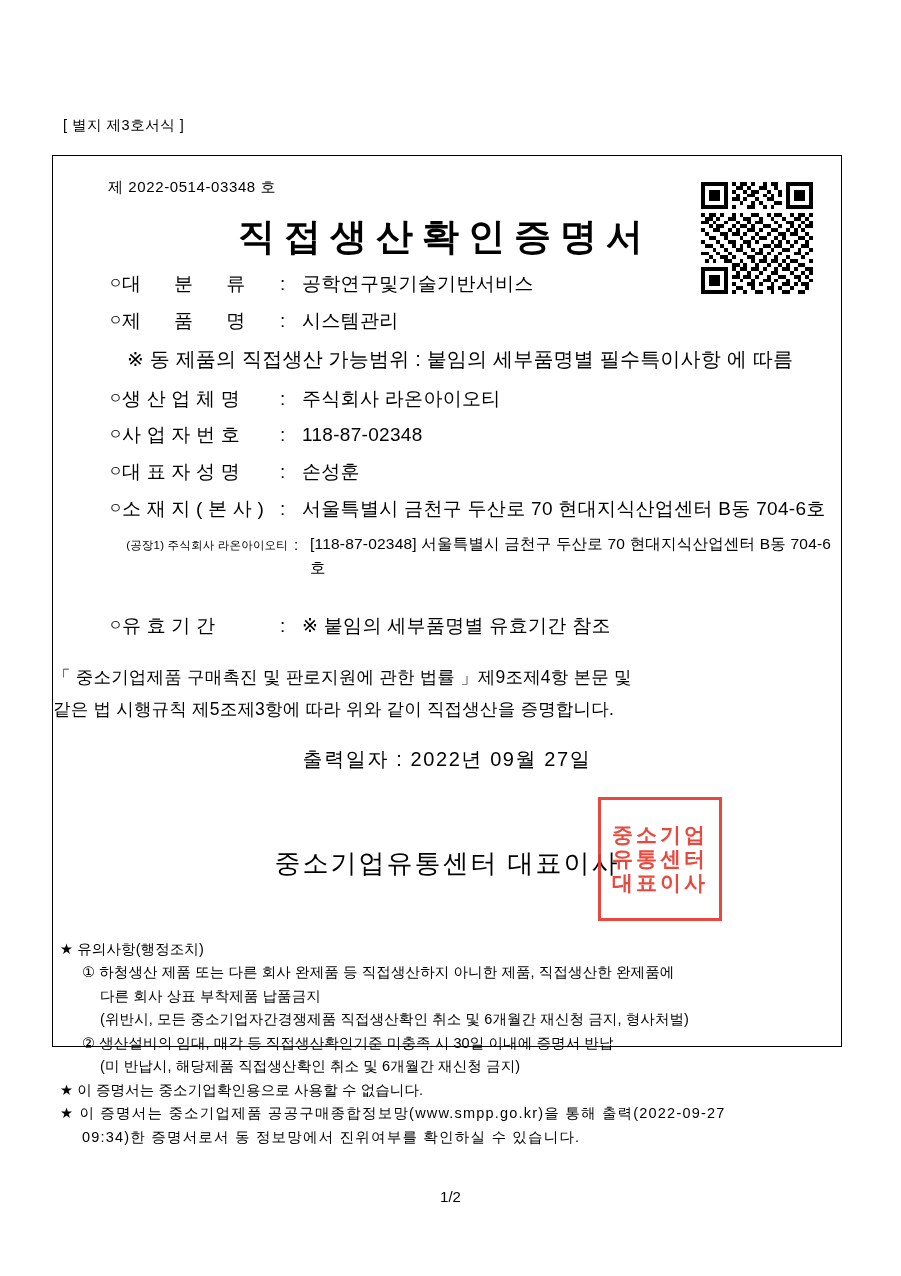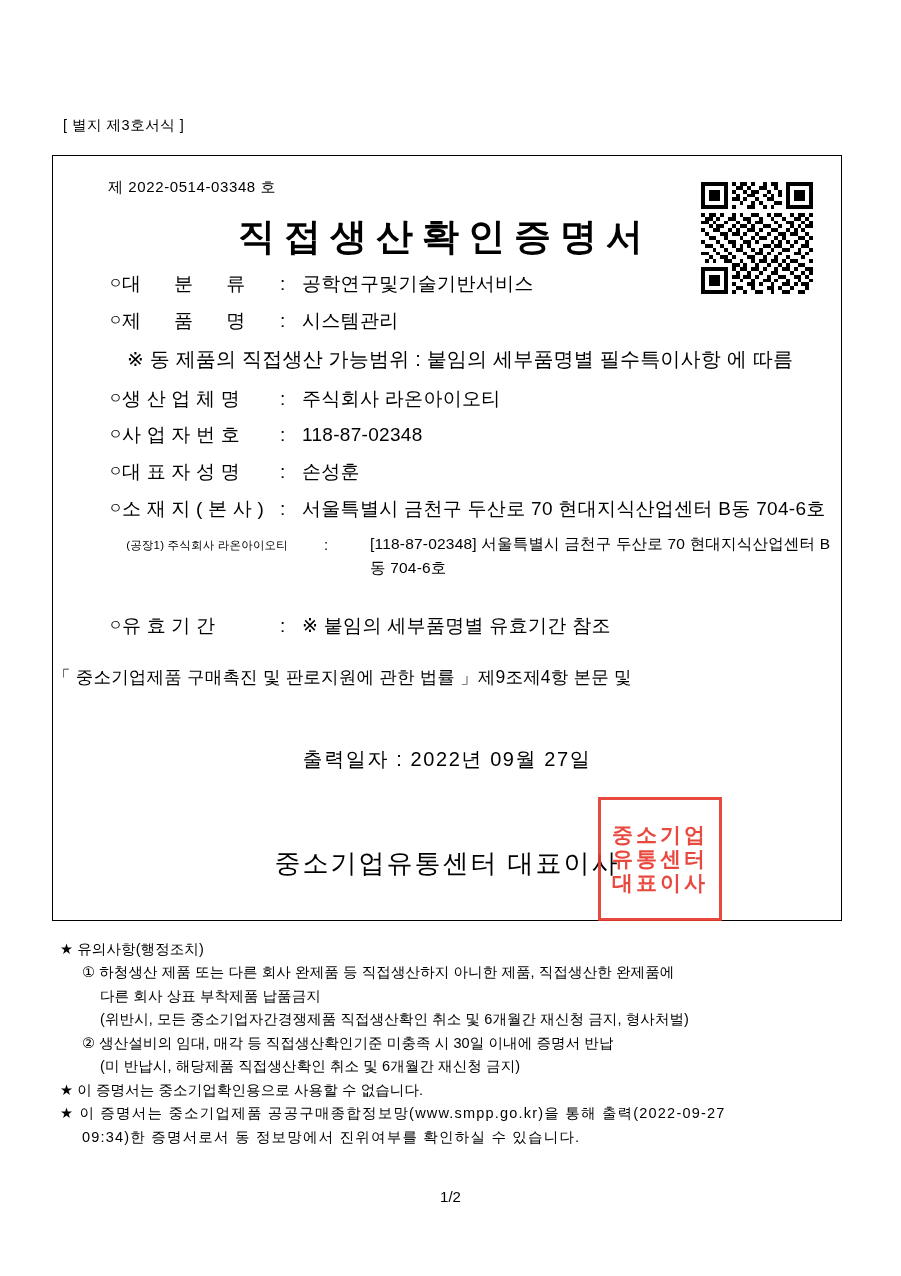--- a/index.html
+++ b/index.html
@@ -26,21 +26,21 @@
     left: 63px;
     top: 116px;
     font-size: 14.5px;
     letter-spacing: 0.5px;
   }
   .cert-box {
     position: absolute;
     left: 52px;
     top: 155px;
     width: 790px;
-    height: 766px;
+    height: 892px;
     border: 1.6px solid #000;
     box-sizing: border-box;
   }
   .doc-no {
     position: absolute;
     left: 55px;
     top: 22px;
     font-size: 15px;
     letter-spacing: 0.6px;
   }
@@ -103,21 +103,20 @@
     margin-bottom: 14px;
     letter-spacing: 0.2px;
   }
   .factory-row {
     position: relative;
     display: flex;
     align-items: flex-start;
     padding-left: 55px;
     margin-top: -2px;
     margin-bottom: 12px;
-    gap: 30px;
   }
   .factory-label {
     flex: 0 0 180px;
     font-size: 11.5px;
     text-align: right;
     padding-top: 6px;
     padding-right: 6px;
     letter-spacing: 0.2px;
   }
   .factory-colon {
@@ -510,20 +509,21 @@
         <span class="bullet">ㅇ</span>
         <span class="label">유  효  기  간</span>
         <span class="colon">:</span>
         <span class="value">※ 붙임의 세부품명별 유효기간 참조</span>
       </div>
 
     </div>
 
     <div class="legal">
       <div>「 중소기업제품 구매촉진 및 판로지원에 관한 법률 」제9조제4항 본문 및</div>
+      <div>같은 법 시행규칙 제5조제3항에 따라 위와 같이 직접생산을 증명합니다.</div>
     </div>
 
     <div class="print-date">출력일자 : 2022년 09월 27일</div>
 
     <div class="issuer">중소기업유통센터 대표이사</div>
 
     <div class="seal">
       <span>중소기업</span>
       <span>유통센터</span>
       <span>대표이사</span>

